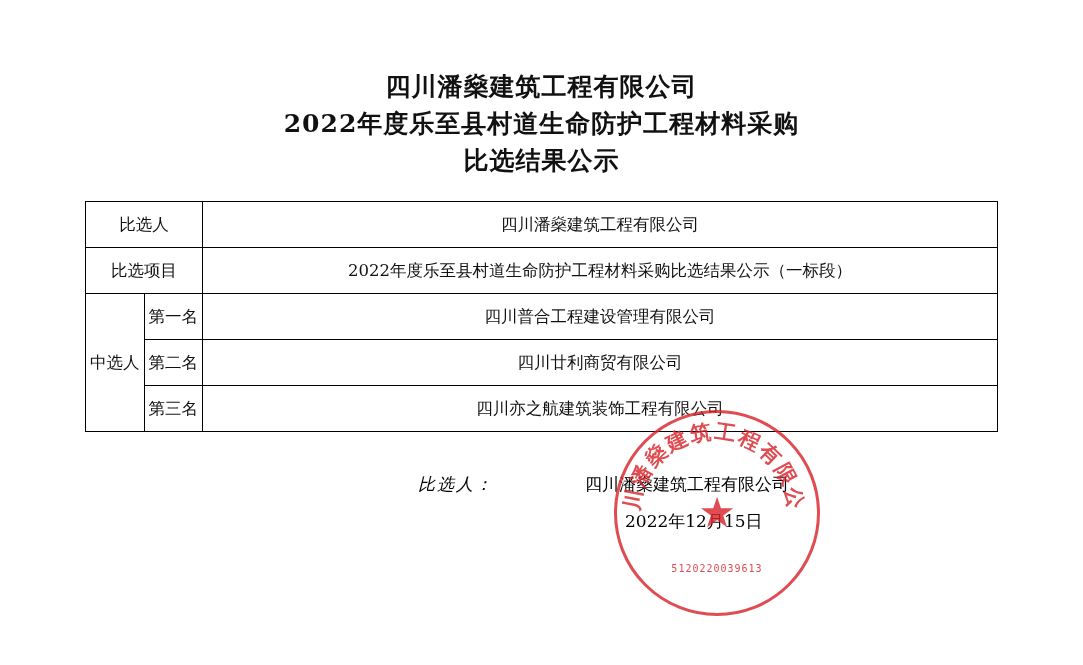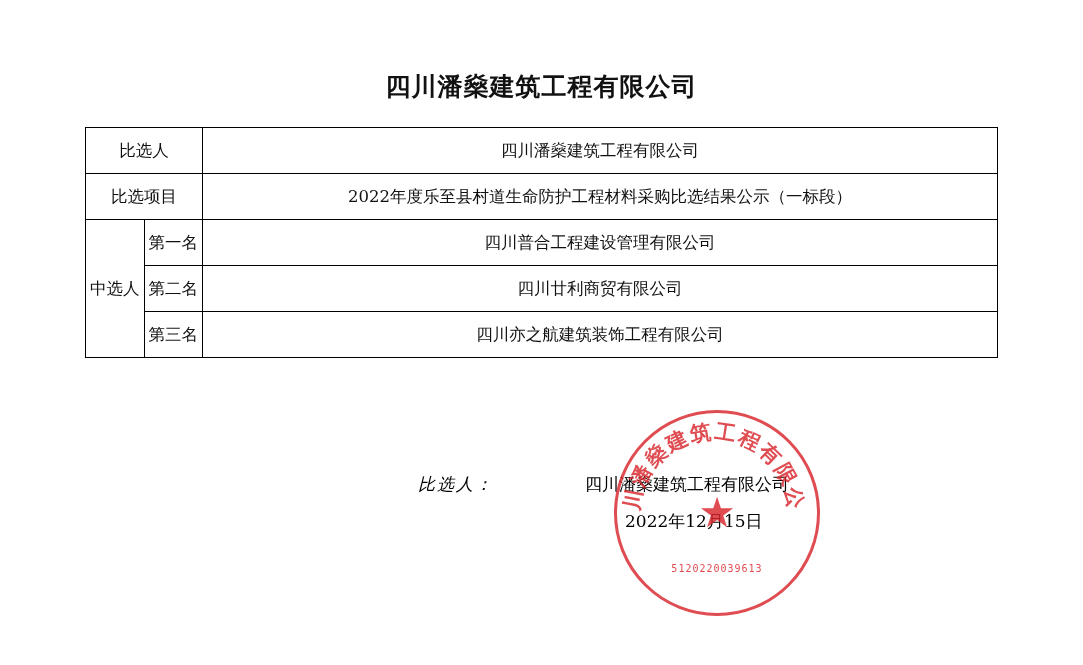--- a/index.html
+++ b/index.html
@@ -128,20 +128,22 @@
     margin-top: 17px;
   }
 </style>
 </head>
 <body>
 
 <div class="page">
 
   <div class="title-block">
     <div class="title-line">四川潘燊建筑工程有限公司</div>
+    <div class="title-line">2022年度乐至县村道生命防护工程材料采购</div>
+    <div class="title-line">比选结果公示</div>
   </div>
 
   <table class="doc-table">
     <tbody>
       <tr>
         <td class="label-cell" colspan="2">比选人</td>
         <td class="value-wide">四川潘燊建筑工程有限公司</td>
       </tr>
       <tr>
         <td class="label-cell" colspan="2">比选项目</td>

